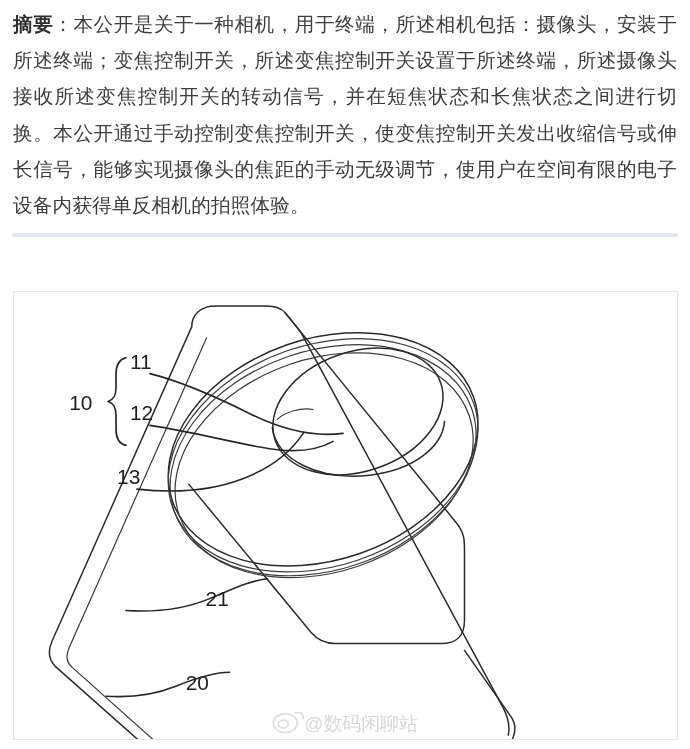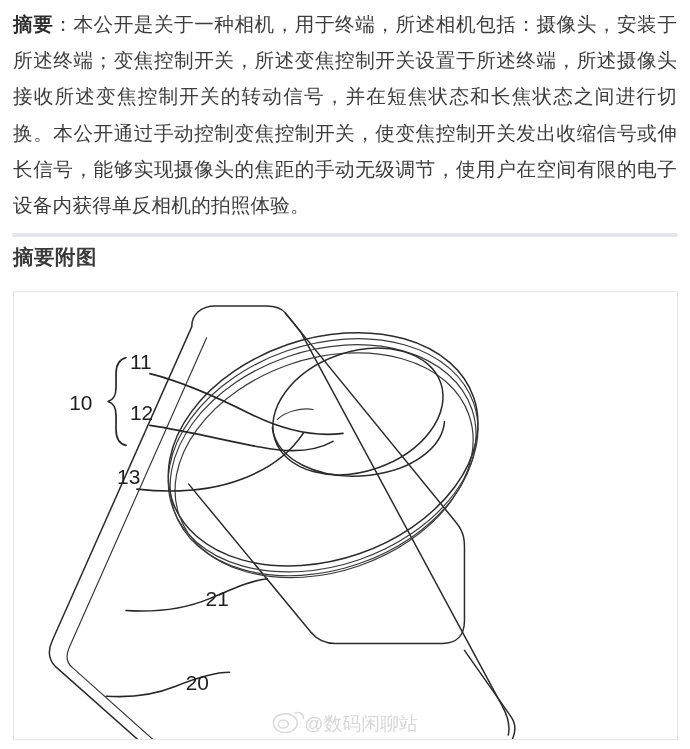--- a/index.html
+++ b/index.html
@@ -137,21 +137,20 @@
 <body>
 
 <div class="page">
 
   <div class="abstract-block">
     <p class="abstract-text"><span class="abstract-label">摘要</span><span>：</span><span>本公开是关于一种相机，用于终端，所述相机包括：摄像头，安装于所述终端；变焦控制开关，所述变焦控制开关设置于所述终端，所述摄像头接收所述变焦控制开关的转动信号，并在短焦状态和长焦状态之间进行切换。本公开通过手动控制变焦控制开关，使变焦控制开关发出收缩信号或伸长信号，能够实现摄像头的焦距的手动无级调节，使用户在空间有限的电子设备内获得单反相机的拍照体验。</span></p>
   </div>
 
   <div class="divider"></div>
 
-  <div class="section-heading">摘要附图</div>
 
   <div class="figure-frame">
     <svg viewBox="0 0 665 449" preserveAspectRatio="xMidYMid meet">
 
       <g>
 
         <path class="ln" d="M 178 35
                             C 178 22, 188 14, 202 14
                             L 253 14
                             C 262 14, 268 16, 272 21

